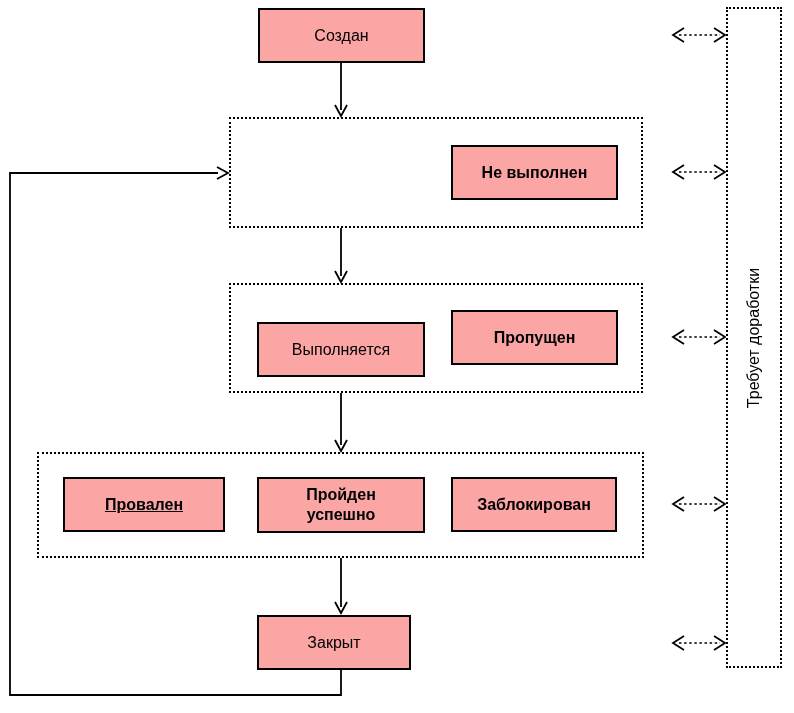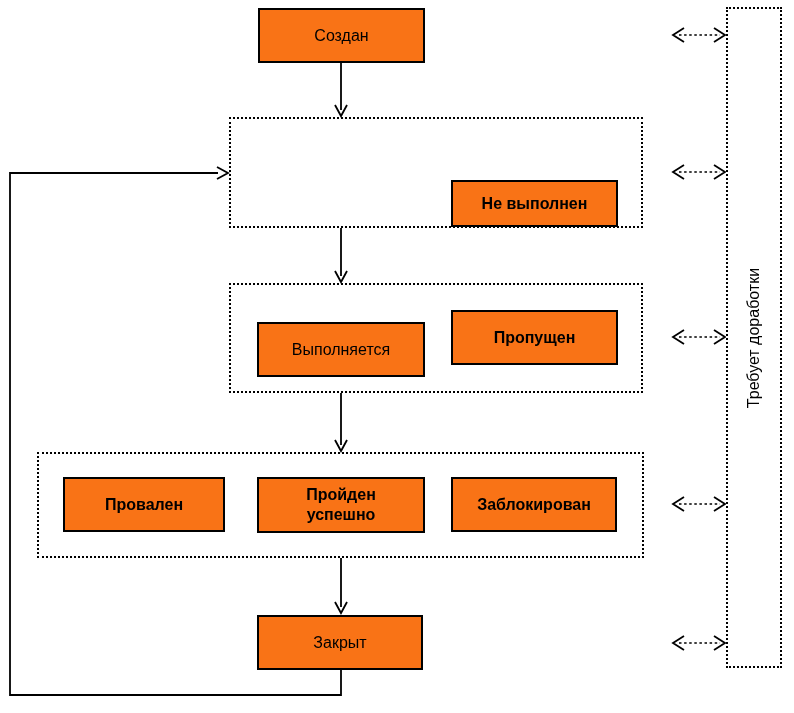--- a/index.html
+++ b/index.html
@@ -13,21 +13,21 @@
     height: 713px;
     background: #ffffff;
     font-family: "Liberation Sans", sans-serif;
     color: #000000;
     overflow: hidden;
   }
   .node {
     position: absolute;
     box-sizing: border-box;
     border: 2px solid #000000;
-    background: #f97316;
+    background: #fca5a5;
     display: flex;
     align-items: center;
     justify-content: center;
     text-align: center;
     font-size: 16px;
     line-height: 1.25;
     white-space: pre-line;
   }
   .bold { font-weight: bold; }
   .group {
@@ -132,32 +132,32 @@
     </g>
   </svg>
 
   <div class="group" style="left:229px; top:117px; width:414px; height:111px;"></div>
   <div class="group" style="left:229px; top:283px; width:414px; height:110px;"></div>
   <div class="group" style="left:37px; top:452px; width:607px; height:106px;"></div>
 
   <div class="node" style="left:258px; top:8px; width:167px; height:55px;">Создан</div>
 
 
-  <div class="node bold" style="left:451px; top:145px; width:167px; height:47px;margin-top:35px;">Не выполнен</div>
+  <div class="node bold" style="left:451px; top:145px; width:167px; height:55px;">Не выполнен</div>
 
   <div class="node" style="left:257px; top:310px; width:168px; height:55px;margin-top:12px;">Выполняется</div>
 
   <div class="node bold" style="left:451px; top:310px; width:167px; height:55px;text-align:right;">Пропущен</div>
 
-  <div class="node bold" style="left:63px; top:477px; width:162px; height:55px;">Провален</div>
+  <div class="node bold" style="left:63px; top:477px; width:162px; height:55px;text-decoration:underline;">Провален</div>
 
   <div class="node bold" style="left:451px; top:477px; width:166px; height:55px;">Заблокирован</div>
 
   <div class="node bold" style="left:257px; top:477px; width:168px; height:56px;">Пройден
 успешно</div>
 
-  <div class="node" style="left:257px; top:615px; width:166px; height:55px;">Закрыт</div>
+  <div class="node" style="left:257px; top:615px; width:154px; height:55px;">Закрыт</div>
 
   <div class="rail" style="left:726px; top:7px; width:56px; height:661px;">
     <span class="rail-label">Требует доработки</span>
   </div>
 
 </div>
 
 </body></html>

